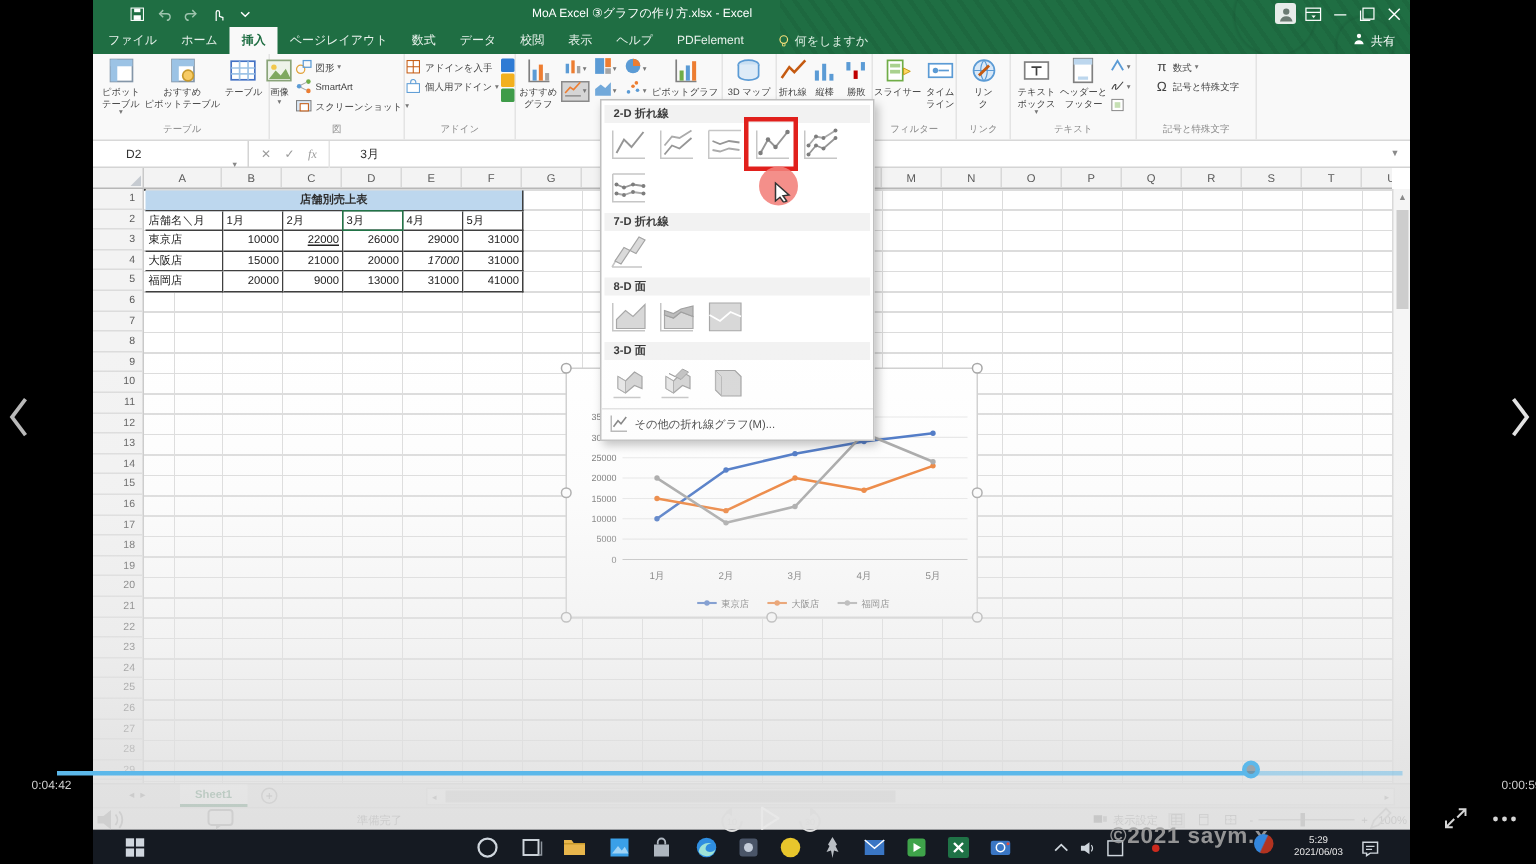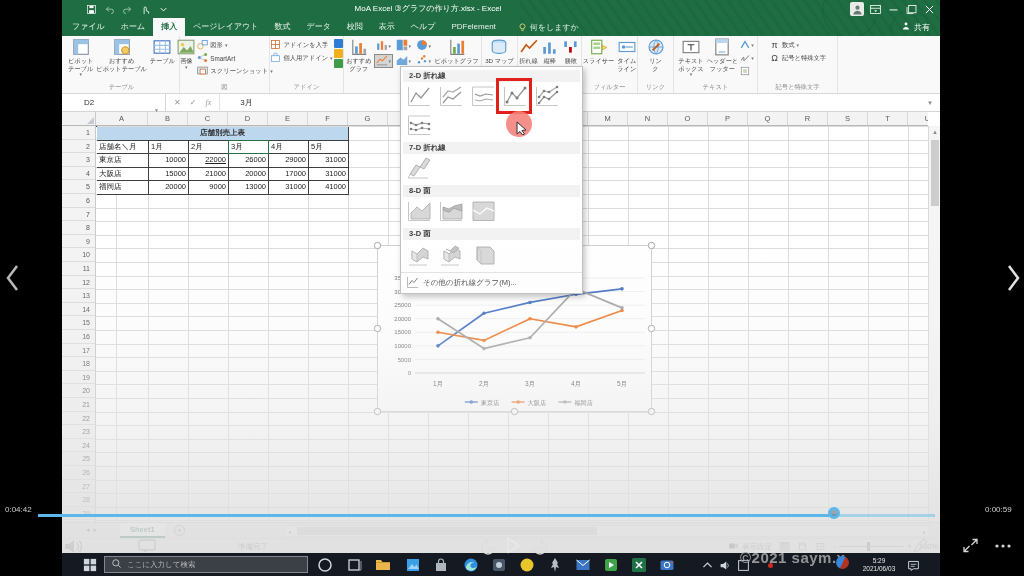--- a/index.html
+++ b/index.html
@@ -109,21 +109,21 @@
   #click-cursor{position:absolute;left:516px;top:121px;z-index:72;}
   
   #fade{position:absolute;left:62px;top:230px;width:878px;height:323px;z-index:60;pointer-events:none;
         background:linear-gradient(to bottom,rgba(235,235,235,0) 0%,rgba(235,235,235,.15) 30%,
                    rgba(230,230,230,.5) 62%,rgba(224,224,224,.78) 86%,rgba(222,222,222,.86) 100%);}
   #overlay{position:absolute;left:0;top:0;width:1024px;height:576px;z-index:100;pointer-events:none;}
   #overlay .ctl{pointer-events:auto;}
   #timeline-played{position:absolute;left:38px;top:514px;height:3px;background:#5cb8ea;}
   #timeline-rest{position:absolute;top:514px;height:3px;background:rgba(92,184,234,.45);}
   #timeline-handle{position:absolute;left:828px;top:507px;width:12px;height:12px;border:3px solid #5cb8ea;border-radius:50%;background:rgba(8,40,60,.35);}
-  .vtime{position:absolute;top:505px;font-size:8px;color:#cfcfcf;}
+  .vtime{position:absolute;top:519px;font-size:8px;color:#cfcfcf;margin-left:16px;}
   .chev{position:absolute;top:264px;}
   #watermark{position:absolute;left:740px;top:549px;font-size:15px;font-weight:bold;color:#a2a2a2;opacity:.9;letter-spacing:.5px;}
   #wm-dot{position:absolute;left:768px;top:563px;width:5px;height:5px;border-radius:50%;background:#cc2a1e;}
   #wm-sphere{position:absolute;left:836px;top:556px;width:13px;height:13px;border-radius:50%;
              background:linear-gradient(115deg,#3487dd 48%,#b23320 54%);}
   
   #taskbar{position:absolute;left:62px;top:553px;width:878px;height:23px;background:#151a22;}
   #tb-start{position:absolute;left:20px;top:4px;width:16px;height:15px;display:flex;align-items:center;justify-content:center;}
   #tb-search{position:absolute;left:42px;top:3px;width:204px;height:17px;background:#3b3f46;border:1px solid #83878d;
              display:flex;align-items:center;gap:5px;padding-left:6px;font-size:7.5px;color:#b9b9b9;white-space:nowrap;overflow:hidden;}
@@ -654,21 +654,21 @@
           <div class="tcell" style="left: 0px; top: 27.2px; width: 52px; height: 13.6px;">東京店</div>
           <div class="tcell num" style="left: 52px; top: 27.2px; width: 40px; height: 13.6px;">10000</div>
           <div class="tcell num" style="left: 92px; top: 27.2px; width: 40px; height: 13.6px; text-decoration: underline;">22000</div>
           <div class="tcell num" style="left: 132px; top: 27.2px; width: 40px; height: 13.6px;">26000</div>
           <div class="tcell num" style="left: 172px; top: 27.2px; width: 40px; height: 13.6px;">29000</div>
           <div class="tcell num" style="left: 212px; top: 27.2px; width: 40px; height: 13.6px;">31000</div>
           <div class="tcell" style="left: 0px; top: 40.8px; width: 52px; height: 13.6px;">大阪店</div>
           <div class="tcell num" style="left: 52px; top: 40.8px; width: 40px; height: 13.6px;">15000</div>
           <div class="tcell num" style="left: 92px; top: 40.8px; width: 40px; height: 13.6px;">21000</div>
           <div class="tcell num" style="left: 132px; top: 40.8px; width: 40px; height: 13.6px;">20000</div>
-          <div class="tcell num" style="left: 172px; top: 40.8px; width: 40px; height: 13.6px;">17000</div>
+          <div class="tcell num" style="left: 172px; top: 40.8px; width: 40px; height: 13.6px; font-style: italic;">17000</div>
           <div class="tcell num" style="left: 212px; top: 40.8px; width: 40px; height: 13.6px;">31000</div>
           <div class="tcell" style="left: 0px; top: 54.4px; width: 52px; height: 13.6px;">福岡店</div>
           <div class="tcell num" style="left: 52px; top: 54.4px; width: 40px; height: 13.6px;">20000</div>
           <div class="tcell num" style="left: 92px; top: 54.4px; width: 40px; height: 13.6px;">9000</div>
           <div class="tcell num" style="left: 132px; top: 54.4px; width: 40px; height: 13.6px;">13000</div>
           <div class="tcell num" style="left: 172px; top: 54.4px; width: 40px; height: 13.6px;">31000</div>
           <div class="tcell num" style="left: 212px; top: 54.4px; width: 40px; height: 13.6px;">41000</div>
         </div>
       <div id="active-cell" style="left: 166px; top: 27.6px; width: 41px; height: 14.6px;"></div>
       <svg id="chart" width="275" height="167" style="left: 315px; top: 133px; overflow: visible; z-index: 5; position: absolute;">
@@ -789,27 +789,20 @@
 
   <div id="taskbar">
     <div id="tb-start">
         <svg width="14" height="14" viewBox="0 0 16 16">
           <rect x="1" y="1" width="6.3" height="6.3" fill="#cfd6de"></rect>
           <rect x="8.7" y="1" width="6.3" height="6.3" fill="#cfd6de"></rect>
           <rect x="1" y="8.7" width="6.3" height="6.3" fill="#cfd6de"></rect>
           <rect x="8.7" y="8.7" width="6.3" height="6.3" fill="#cfd6de"></rect>
         </svg>
       </div>
-    <div id="tb-search">
-        <span id="tb-mag"><svg width="11" height="11" viewBox="0 0 16 16">
-            <circle cx="7" cy="7" r="4.5" fill="none" stroke="#c9c9c9" stroke-width="1.3"></circle>
-            <path d="M10.5 10.5L14 14" stroke="#c9c9c9" stroke-width="1.3"></path>
-          </svg></span>
-        <span>ここに入力して検索</span>
-      </div>
     <div id="tb-icons">
         <div class="tbico" style="left: 254px;">
           <svg width="16" height="16" viewBox="0 0 16 16">
             <circle cx="8" cy="8" r="6" fill="none" stroke="#cfd6dd" stroke-width="1.5"></circle>
           </svg>
         </div>
         <div class="tbico" style="left: 284px;">
           <svg width="16" height="16" viewBox="0 0 16 16">
             <rect x="2" y="3" width="10" height="10" fill="none" stroke="#cfd6dd" stroke-width="1.3"></rect>
             <path d="M14 4v9h-2" fill="none" stroke="#8f969e"></path>

